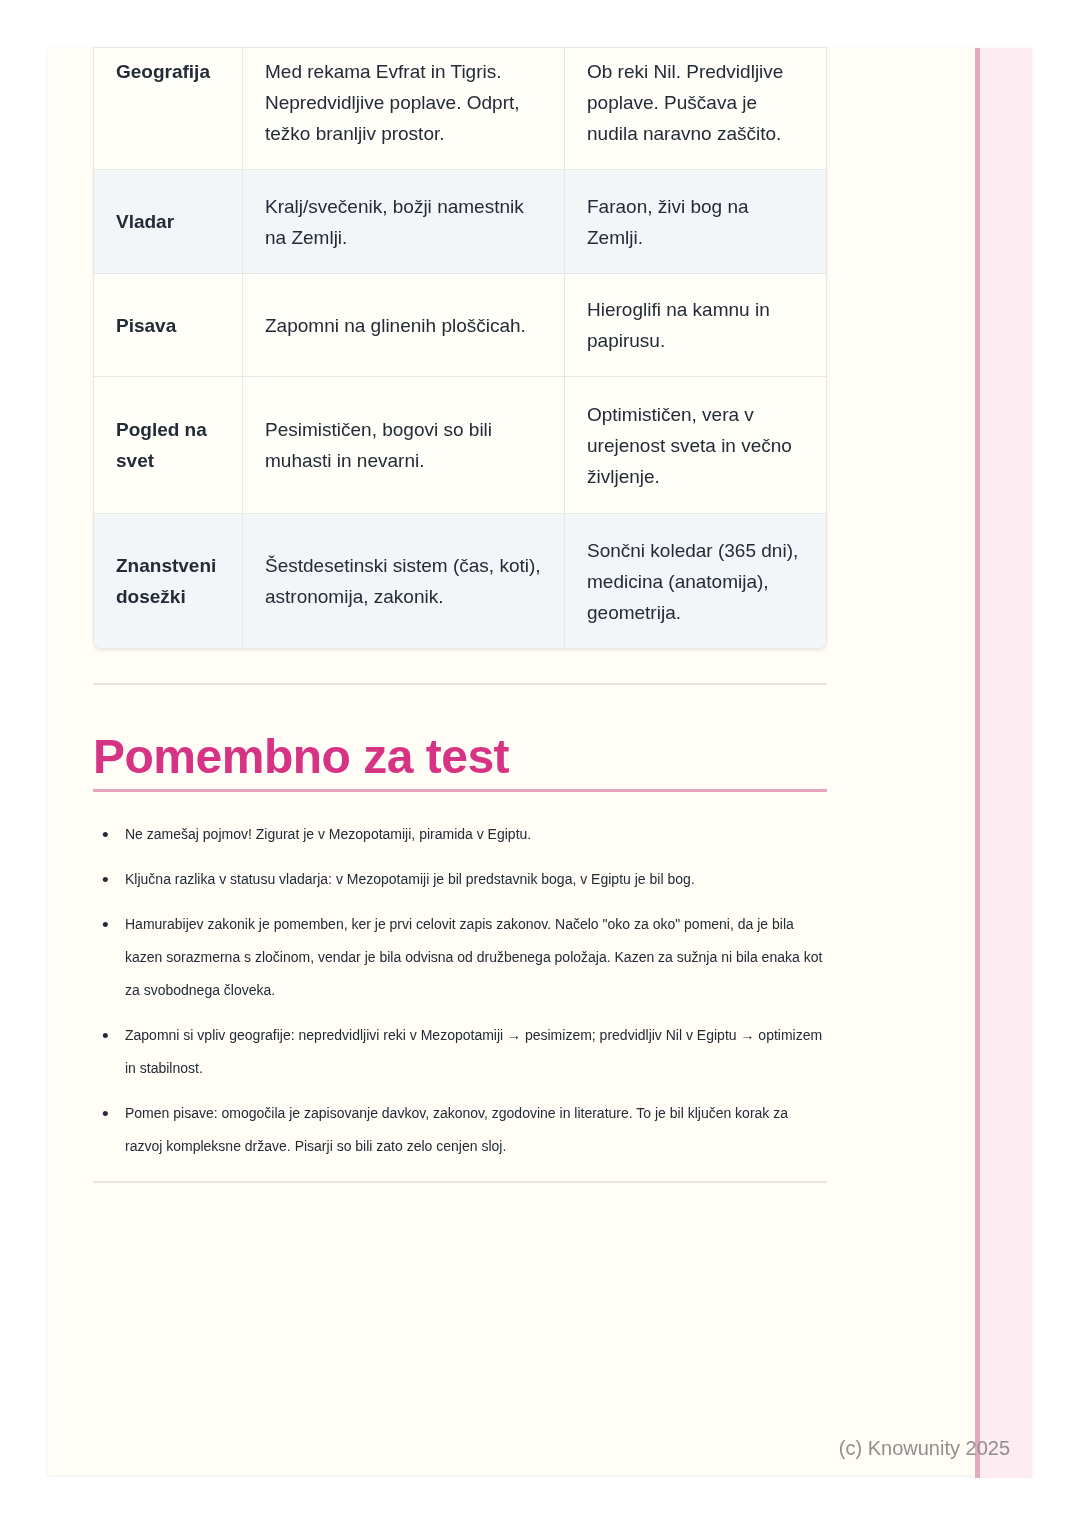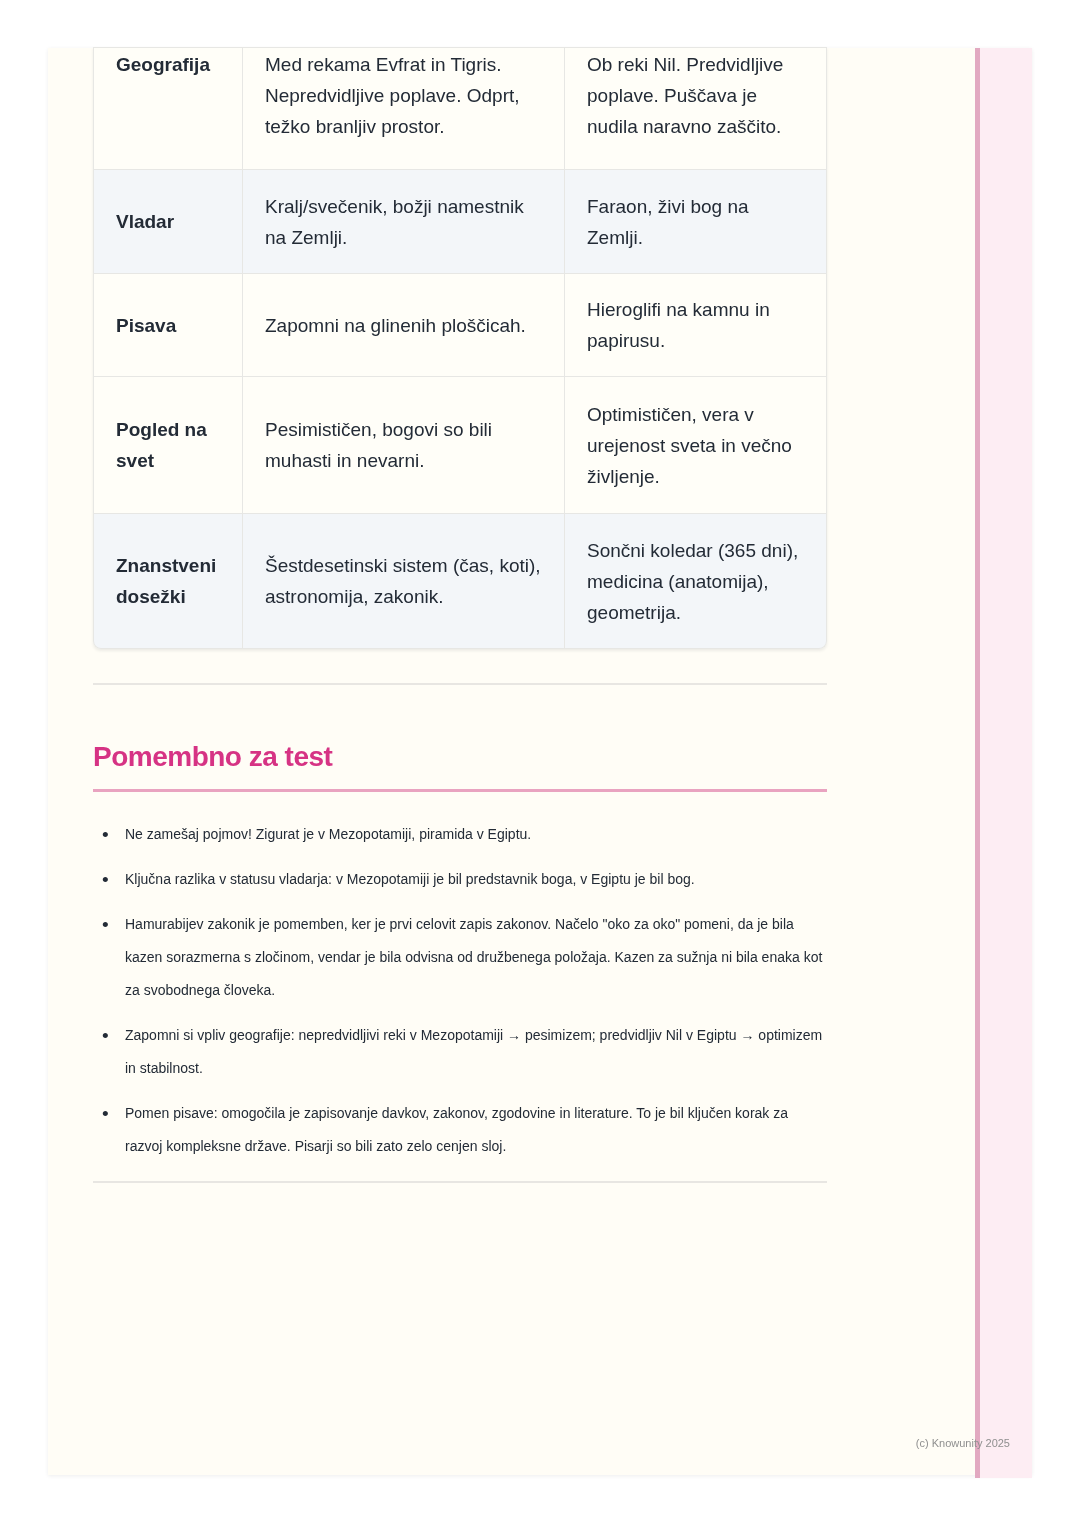--- a/index.html
+++ b/index.html
@@ -39,40 +39,40 @@
   table.cmp td{
     border-bottom:1px solid var(--border);border-right:1px solid var(--border);
     padding:14px 18px 14px 22px;vertical-align:middle;
   }
   table.cmp tr td:first-child{border-left:1px solid var(--border);font-weight:bold;}
   table.cmp tr:first-child td{border-top:1px solid var(--border);}
   table.cmp tr:last-child td:first-child{border-radius:0 0 0 8px;}
   table.cmp tr:last-child td:last-child{border-radius:0 0 8px 0;}
   tr.cream td{background:var(--row_cream);}
   tr.alt td{background:var(--row_alt);}
-  tr.top td{vertical-align:top;padding-top:1px;}
+  tr.top td{vertical-align:top;padding-top:8px;}
   .divider{height:2px;background:#e8e6e2;border:none;margin:34px 0 0 0;}
   .divider.second{margin-top:18px;}
   h1.section-title{
-    margin:50px 0 0 0;font-size:28px;line-height:44px;font-weight:bold;
+    margin:50px 0 0 0;font-size:48px;line-height:44px;font-weight:bold;
     color:var(--accent);letter-spacing:-0.5px;
   }
   .title-underline{height:3px;background:var(--accent_light);margin-top:10px;}
   ul.key-points{list-style:none;margin:26px 0 0 0;padding:0;}
   ul.key-points li{
     position:relative;padding-left:32px;margin-bottom:12px;
     font-size:14px;line-height:33px;
   }
   ul.key-points li::before{
     content:"\2022";position:absolute;left:9px;top:0;font-size:19px;color:var(--text);
   }
   b{font-weight:normal;}
   .copyright{
     position:absolute;top:1437px;right:70px;z-index:4;
-    font-size:11px;color:var(--muted);white-space:nowrap;
+    font-size:20px;color:var(--muted);white-space:nowrap;
   }
 </style>
 </head>
 <body>
 
 <div class="page"></div>
 <div class="accent-band"></div>
 
 <div class="content">
 

